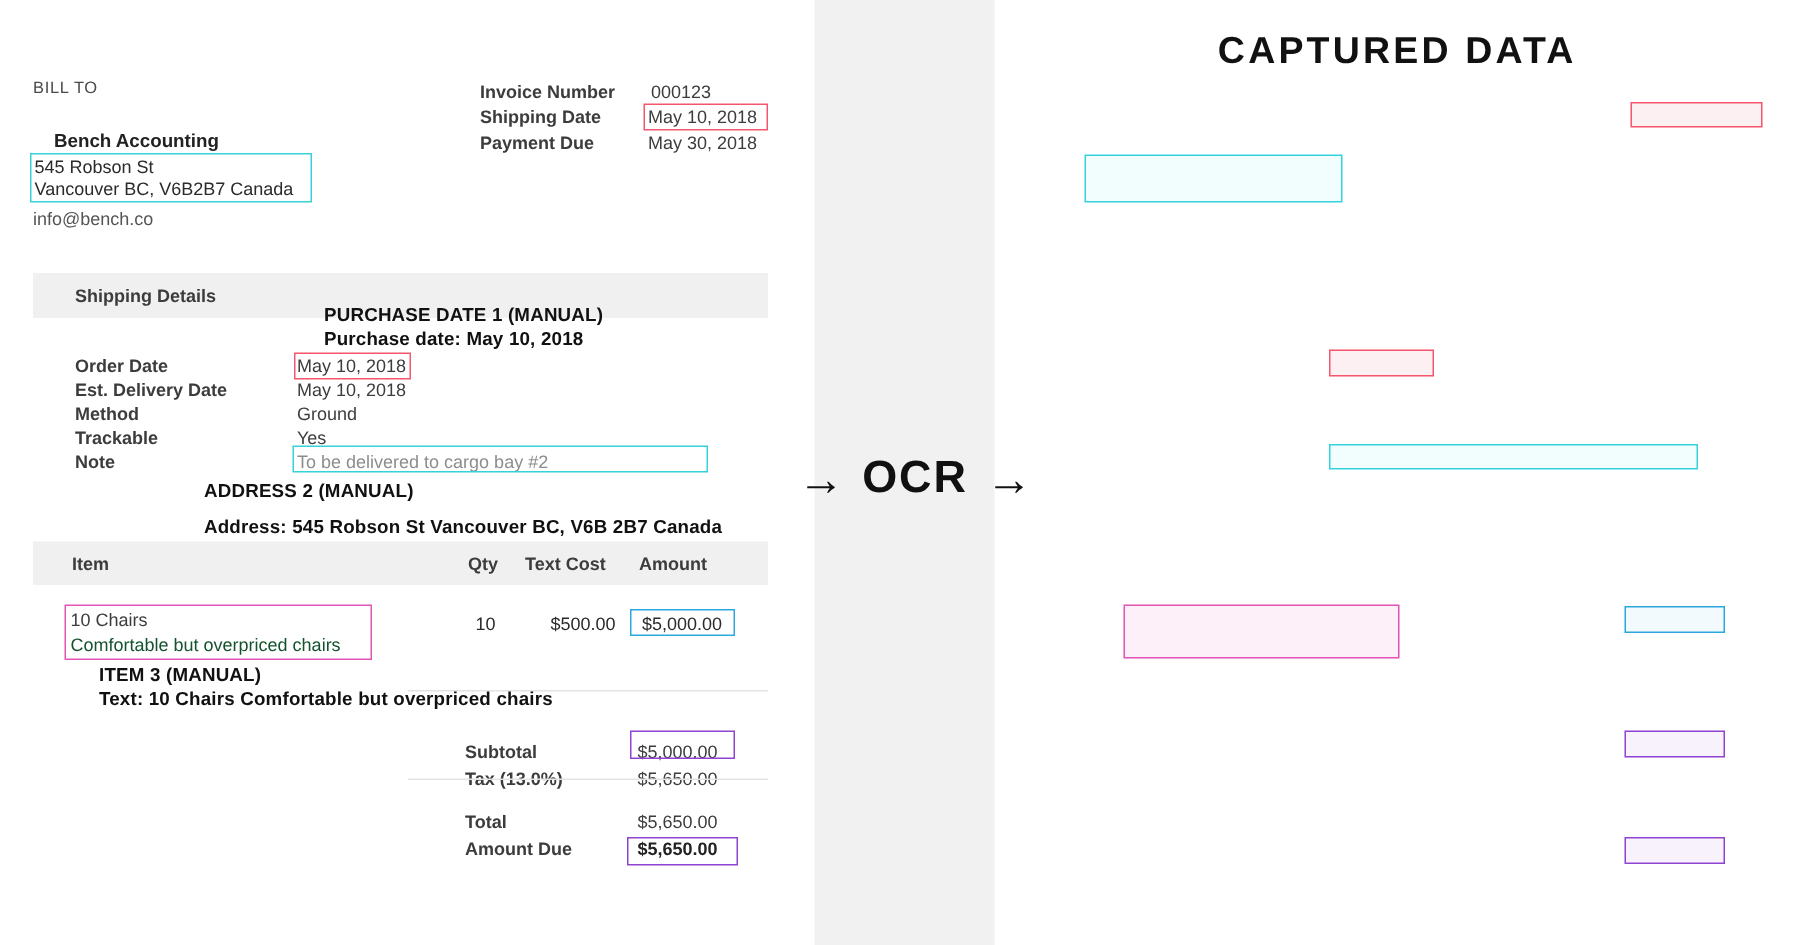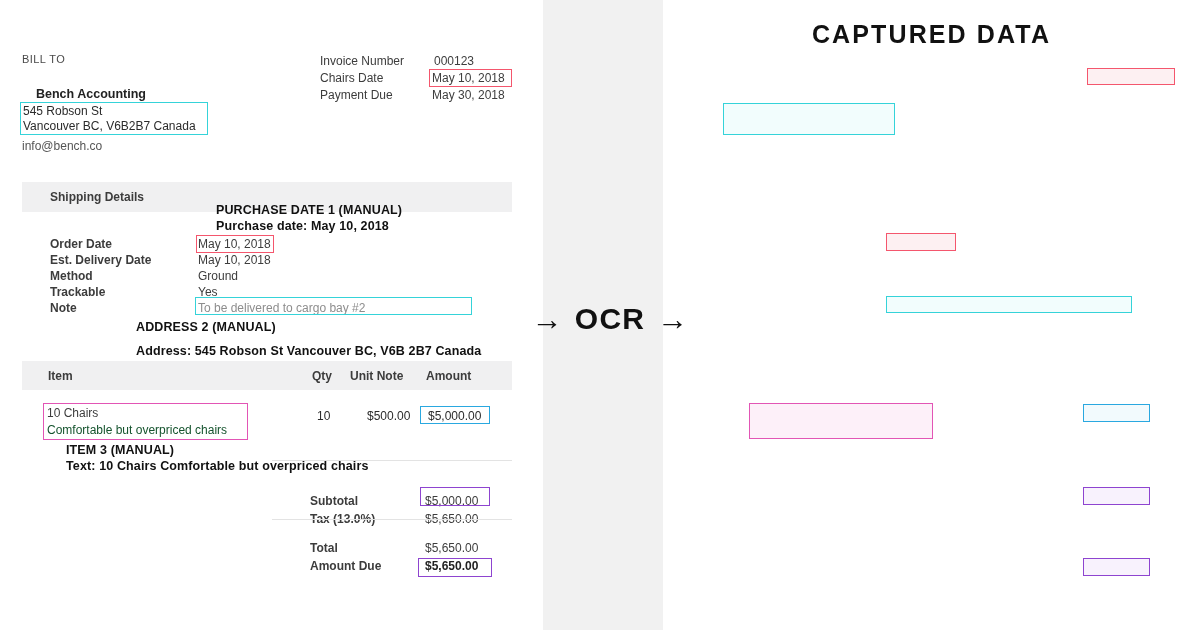--- a/index.html
+++ b/index.html
@@ -48,21 +48,21 @@
     position: absolute; left: 20px; top: 102px;
     width: 188px; height: 33px;
     border: 1.5px solid #35d3d9;
   }
   .addr-line1 { position: absolute; left: 23px; top: 104px; font-size: 12px; }
   .addr-line2 { position: absolute; left: 23px; top: 119px; font-size: 12px; }
   .email { position: absolute; left: 22px; top: 139px; font-size: 12px; color: #555; }
 
   .meta { position: absolute; left: 320px; top: 54px; width: 210px; }
   .meta-row { position: relative; height: 17px; font-size: 12px; }
-  .meta-key { position: absolute; left: 0; top: 0; font-weight: normal; color: #3c3c3c; }
+  .meta-key { position: absolute; left: 0; top: 0; font-weight: bold; color: #3c3c3c; }
   .meta-val { position: absolute; left: 112px; top: 0; color: #3d3d3d; }
   .meta-val.num { left: 114px; }
 
   .box-pink {
     position: absolute;
     border: 1.3px solid #f4566d;
   }
   .box-cyan {
     position: absolute;
     border: 1.5px solid #35d3d9;
@@ -208,21 +208,21 @@
     <div class="addr-line1">545 Robson St</div>
     <div class="addr-line2">Vancouver BC, V6B2B7 Canada</div>
     <div class="email">info@bench.co</div>
 
     <div class="meta">
       <div class="meta-row">
         <span class="meta-key">Invoice Number</span>
         <span class="meta-val num">000123</span>
       </div>
       <div class="meta-row">
-        <span class="meta-key">Chairs Date</span>
+        <span class="meta-key">Shipping Date</span>
         <span class="meta-val">May 10, 2018</span>
       </div>
       <div class="meta-row">
         <span class="meta-key">Payment Due</span>
         <span class="meta-val">May 30, 2018</span>
       </div>
     </div>
     <div class="box-pink hl-invoice-date"></div>
 
     <div class="ship-band"></div>
@@ -249,21 +249,21 @@
         <span class="ship-key">Note</span>
         <span class="ship-val muted">To be delivered to cargo bay #2</span>
       </div>
     </div>
     <div class="box-pink hl-order-date"></div>
     <div class="box-cyan hl-ship-to"></div>
 
     <div class="items-band"></div>
     <div class="th th-item">Item</div>
     <div class="th th-qty">Qty</div>
-    <div class="th th-unit">Unit Note</div>
+    <div class="th th-unit">Text Cost</div>
     <div class="th th-amount">Amount</div>
 
     <div class="box-magenta hl-item"></div>
     <div class="item-name">10 Chairs</div>
     <div class="item-desc">Comfortable but overpriced chairs</div>
     <div class="item-qty">10</div>
     <div class="item-unit">$500.00</div>
     <div class="item-amount">$5,000.00</div>
     <div class="box-blue hl-amount"></div>
 

